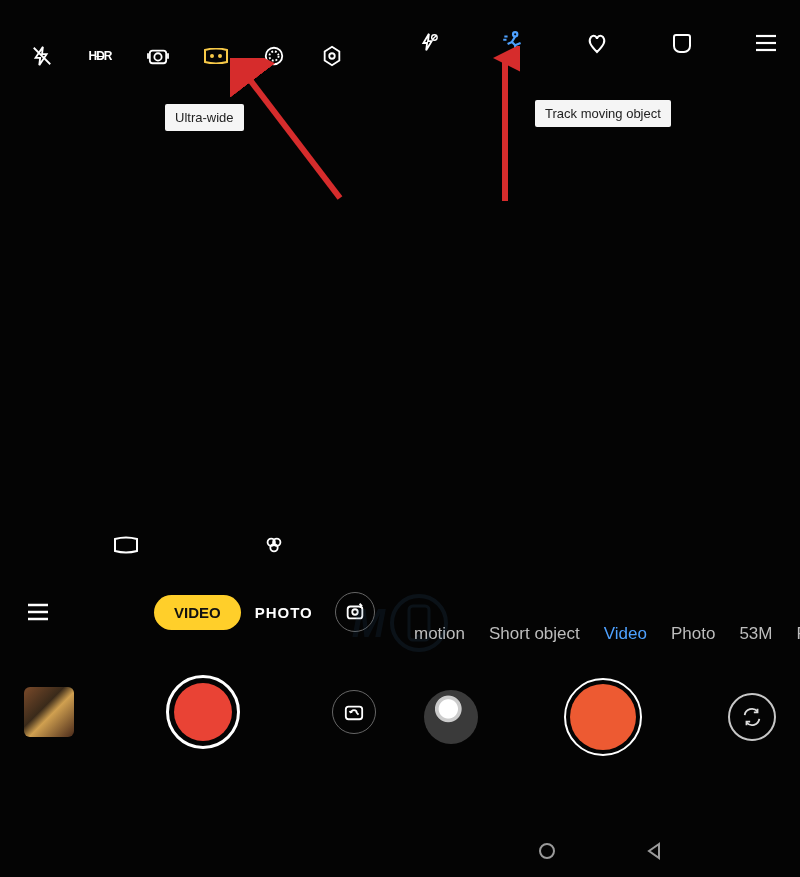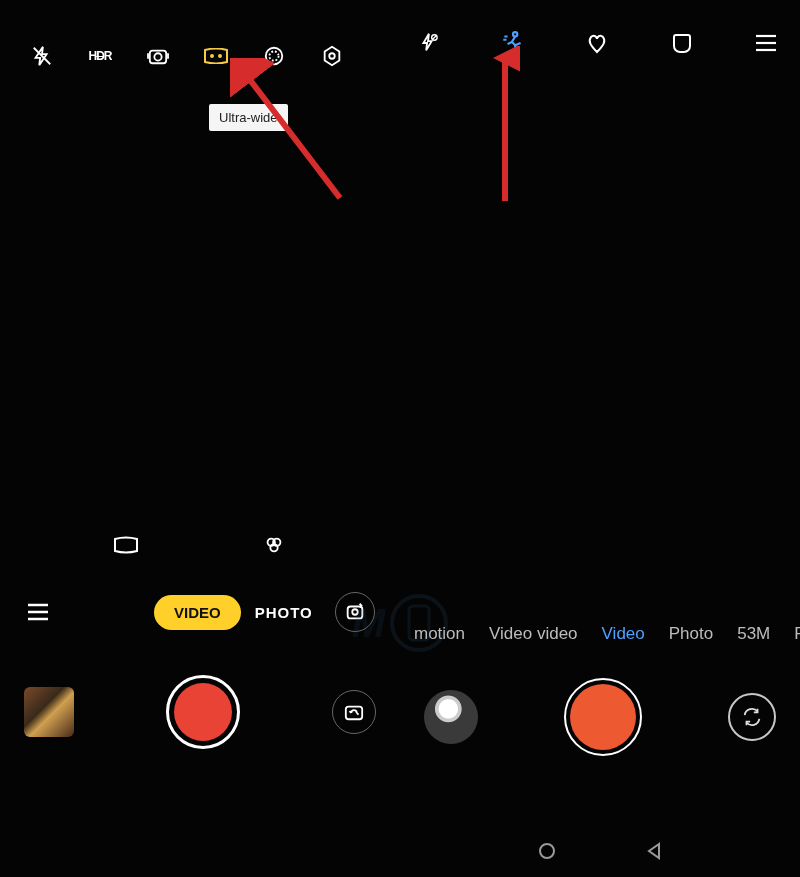--- a/index.html
+++ b/index.html
@@ -55,21 +55,20 @@
   svg { display: block; }
 
   
   .tooltip {
     position: absolute;
     background: #f5f5f5;
     color: #222;
     font-size: 13px;
     padding: 6px 10px;
     border-radius: 2px;
-    margin-left: 44px;
   }
   .tooltip-left { left: 165px; top: 104px; }
   .tooltip-right { left: 135px; top: 100px; }
 
   
   .arrow {
     position: absolute;
     pointer-events: none;
   }
 
@@ -386,33 +385,34 @@
     </div>
     <div class="tbar-icon">
       <svg width="22" height="18" viewBox="0 0 22 18" stroke="#fff" stroke-width="2.2">
           <line x1="1" y1="2" x2="21" y2="2"></line>
           <line x1="1" y1="9" x2="21" y2="9"></line>
           <line x1="1" y1="16" x2="21" y2="16"></line>
         </svg>
     </div>
   </div>
 
+  <div class="tooltip tooltip-right">Track moving object</div>
 
   <svg class="arrow" style="left:90px;top:46px;" width="30" height="160" viewBox="0 0 30 160">
     <defs>
         <marker id="ah2" markerWidth="10" markerHeight="10" refX="5" refY="2" orient="auto">
       <path d="M0 10 L5 0 L10 10 Z" fill="#d62c2c"></path>
         </marker>
       </defs>
     <line x1="15" y1="155" x2="15" y2="12" stroke="#d62c2c" stroke-width="6" marker-end="url(#ah2)"></line>
   </svg>
 
   <div class="mode-row-right">
     <span>motion</span>
-    <span>Video video</span>
+    <span>Short object</span>
     <span class="active">Video</span>
     <span>Photo</span>
     <span>53M</span>
     <span>Po</span>
   </div>
 
   <div class="shutter-row-right">
     <div class="thumb-right"></div>
     <div class="shutter-outer-r">
       <div class="shutter-inner-orange"></div>

